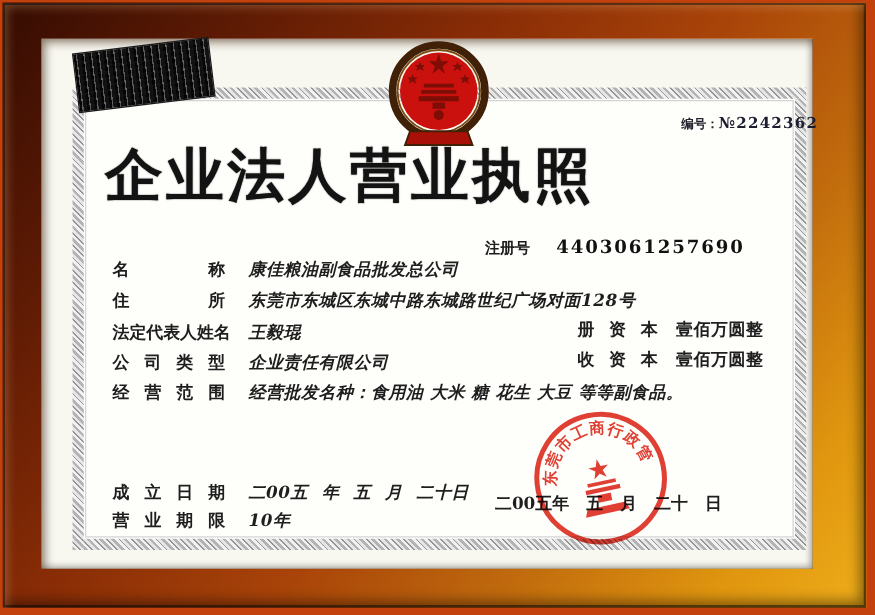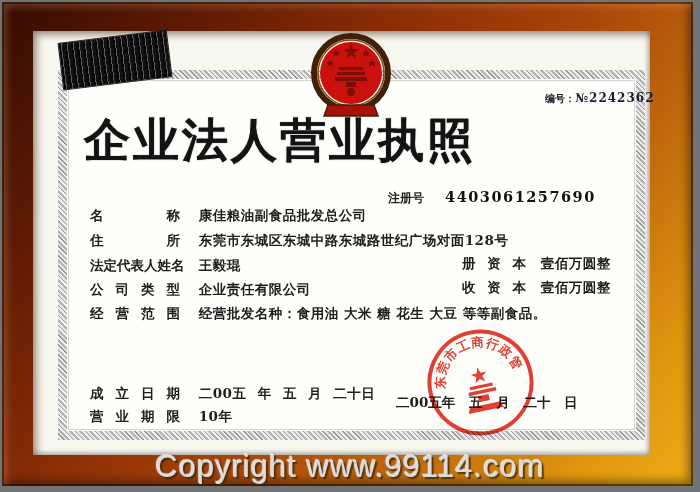--- a/index.html
+++ b/index.html
@@ -1,16 +1,16 @@
 <!DOCTYPE html>
 <html><head>
 <meta charset="utf-8">
 <style>
   html,body{margin:0;padding:0;background:#000;}
-  .scene{position:relative;width:700px;height:492px;background:#737373;overflow:hidden;
+  .scene{position:relative;width:700px;height:492px;background:#c2410c;overflow:hidden;
          font-family:"DejaVu Serif","Liberation Serif",serif;}
 
   
   .wood{position:absolute;left:2px;top:2px;right:7px;bottom:6px;
         background:linear-gradient(128deg,#350c02 0%,#5c1a04 18%,#8a2d06 38%,#a84309 55%,#c06a0d 72%,#e0960f 88%,#efad1a 100%);
         box-shadow:inset 0 0 0 2px rgba(0,0,0,.45),
                    inset 4px 4px 8px rgba(255,210,150,.28),
                    inset -5px -5px 10px rgba(0,0,0,.45);}
   
   .mat{position:absolute;left:33px;top:31px;right:50px;bottom:37px;background:#f8f8f1;
@@ -38,21 +38,21 @@
          font-family:"DejaVu Sans","Liberation Sans",sans-serif;font-weight:900;
          font-size:46px;letter-spacing:3px;color:#131313;text-shadow:0 0 1px #131313;}
 
   .reg{position:absolute;left:388px;top:187px;z-index:5;white-space:nowrap;}
   .reg-label{font-size:12px;font-weight:bold;color:#1c1c1c;margin-top:47px;}
   .reg-value{font-size:14.5px;font-weight:bold;color:#111;letter-spacing:1.5px;margin-left:16px;}
 
   .row{position:absolute;left:90px;z-index:5;white-space:nowrap;
        font-size:13.5px;font-weight:bold;color:#1e1e1e;}
   .flabel{display:inline-block;width:90px;text-align:justify;text-align-last:justify;vertical-align:bottom;}
-  .fval{margin-left:14px;letter-spacing:.5px;}
+  .fval{margin-left:14px;letter-spacing:.5px;font-style:italic;}
 
   .cap-row{position:absolute;left:462px;z-index:5;white-space:nowrap;
            font-size:13.5px;font-weight:bold;color:#1e1e1e;}
   .clabel{display:inline-block;width:64px;text-align:justify;text-align-last:justify;vertical-align:bottom;}
   .cval{margin-left:10px;letter-spacing:.5px;}
 
   .date-val{word-spacing:6px;}
   .issue-date{position:absolute;left:396px;top:394px;width:220px;z-index:5;white-space:nowrap;
               font-size:13.5px;font-weight:bold;color:#1e1e1e;word-spacing:9px;}
 
@@ -155,15 +155,14 @@
     </text>
     <g fill="#dd2b1e">
       <polygon points="57.5,42 59.5,48 65.5,48 60.5,51.5 62.5,57.5 57.5,54 52.5,57.5 54.5,51.5 49.5,48 55.5,48"></polygon>
       <rect x="46" y="60" width="23" height="3"></rect>
       <rect x="43.5" y="65" width="28" height="3.5"></rect>
       <rect x="52" y="70.5" width="11" height="6"></rect>
       <polygon points="42,80 73,80 75.5,86 39.5,86"></polygon>
     </g>
   </svg>
 
-  <div class="watermark">Copyright www.99114.com</div>
 
 </div>
 
 </body></html>

